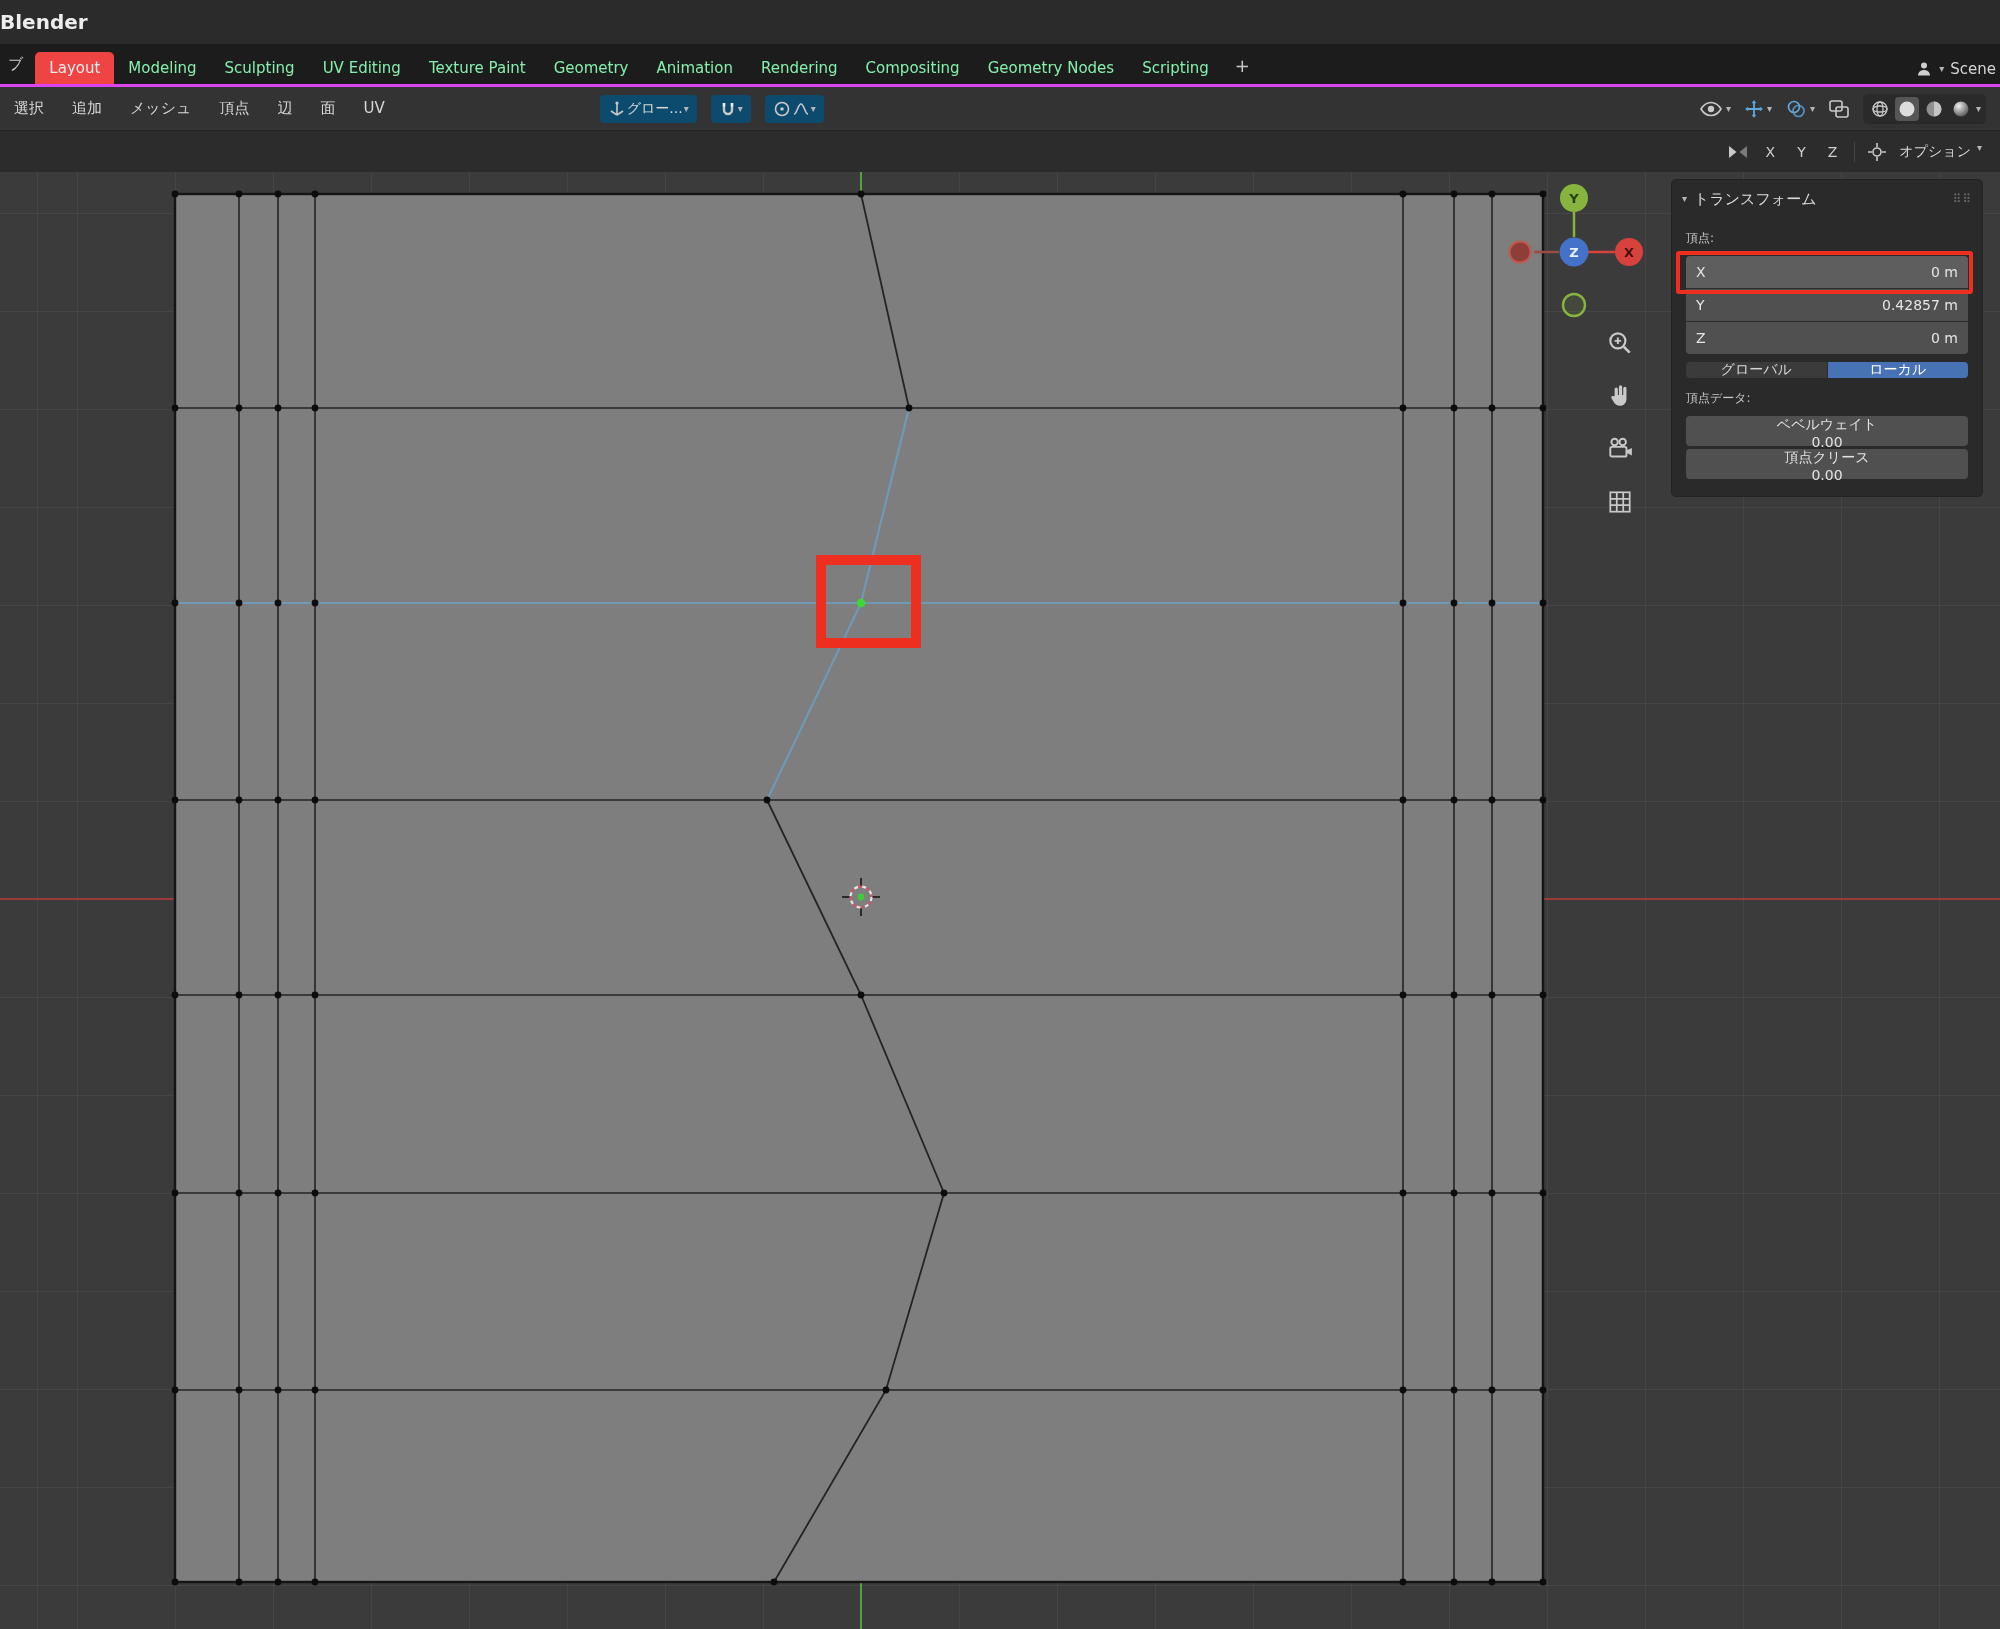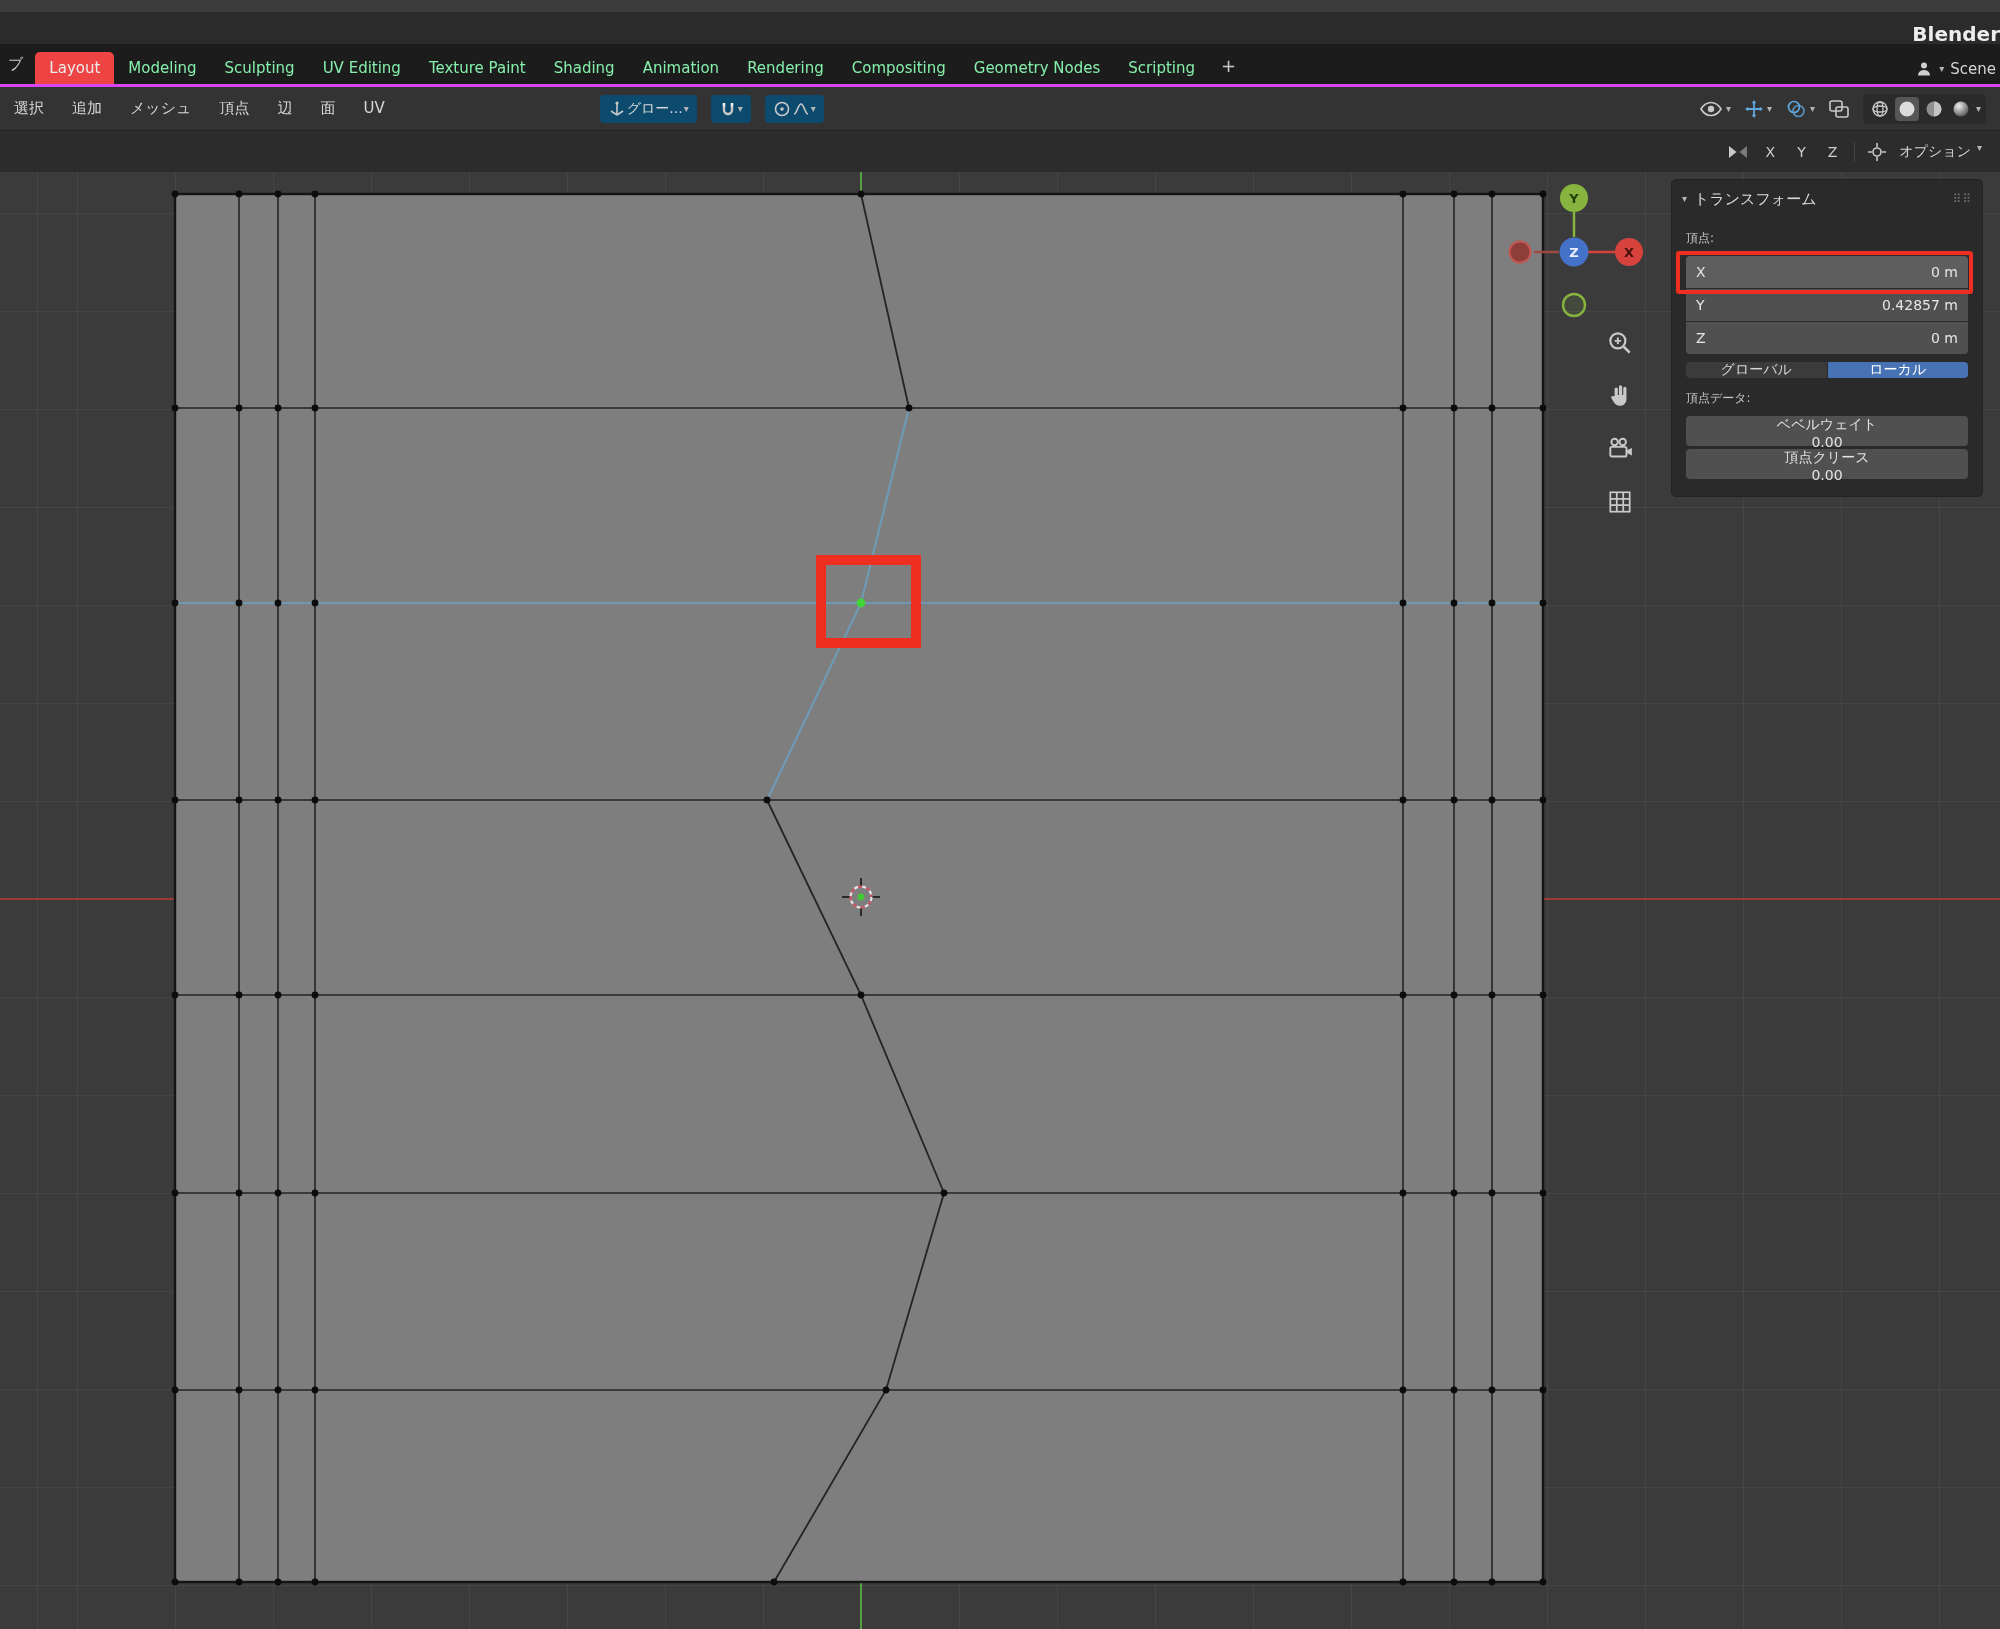--- a/index.html
+++ b/index.html
@@ -1,22 +1,22 @@
 <!DOCTYPE html>
 <html><head>
 <meta charset="utf-8">
 <style>
   html,body{margin:0;padding:0;background:#3c3c3c;}
   body{width:2000px;height:1629px;position:relative;overflow:hidden;
        font-family:"DejaVu Sans","Liberation Sans",sans-serif;-webkit-font-smoothing:antialiased;}
   #app{position:absolute;inset:0;}
 
   
-  .titlebar{position:absolute;top:12px;left:0;right:0;height:44px;background:#2b2b2b;
-            display:flex;align-items:center;justify-content:flex-end;}
+  .titlebar{position:absolute;top:0;left:0;right:0;height:44px;background:#2b2b2b;
+            display:flex;align-items:center;justify-content:flex-start;}
   .titlebar .t{color:#ededed;font-size:20px;font-weight:bold;}
 
   
   .tabbar{position:absolute;top:44px;left:0;right:0;height:40px;background:#1c1c1c;
           display:flex;align-items:flex-end;padding-left:4px;box-sizing:border-box;}
   .overflow-text{color:#c8c8c8;font-size:15px;padding:0 12px 10px 4px;}
   .tab{height:32px;display:flex;align-items:center;padding:0 14px;color:#86efac;
        font-size:15px;border-radius:5px 5px 0 0;white-space:nowrap;}
   .tab.active{background:#ef4444;color:#ececec;}
   .tab-add{color:#c8c8c8;font-size:18px;padding:0 12px 8px;}
@@ -99,21 +99,21 @@
     <span class="t">Blender</span>
   </div>
 
   <div class="tabbar">
     <span class="overflow-text">ブ</span>
     <div class="tab active">Layout</div>
     <div class="tab">Modeling</div>
     <div class="tab">Sculpting</div>
     <div class="tab">UV Editing</div>
     <div class="tab">Texture Paint</div>
-    <div class="tab">Shading</div>
+    <div class="tab">Geometry</div>
     <div class="tab">Animation</div>
     <div class="tab">Rendering</div>
     <div class="tab">Compositing</div>
     <div class="tab">Geometry Nodes</div>
     <div class="tab">Scripting</div>
     <div class="tab-add">+</div>
     <div class="scene-widget">
       <svg width="18" height="18" viewBox="0 0 18 18">
         <circle cx="9" cy="5.5" r="3" fill="#cfcfcf"></circle>
         <path d="M3 15.5c0-3.3 2.7-5.5 6-5.5s6 2.2 6 5.5Z" fill="#cfcfcf"></path>

